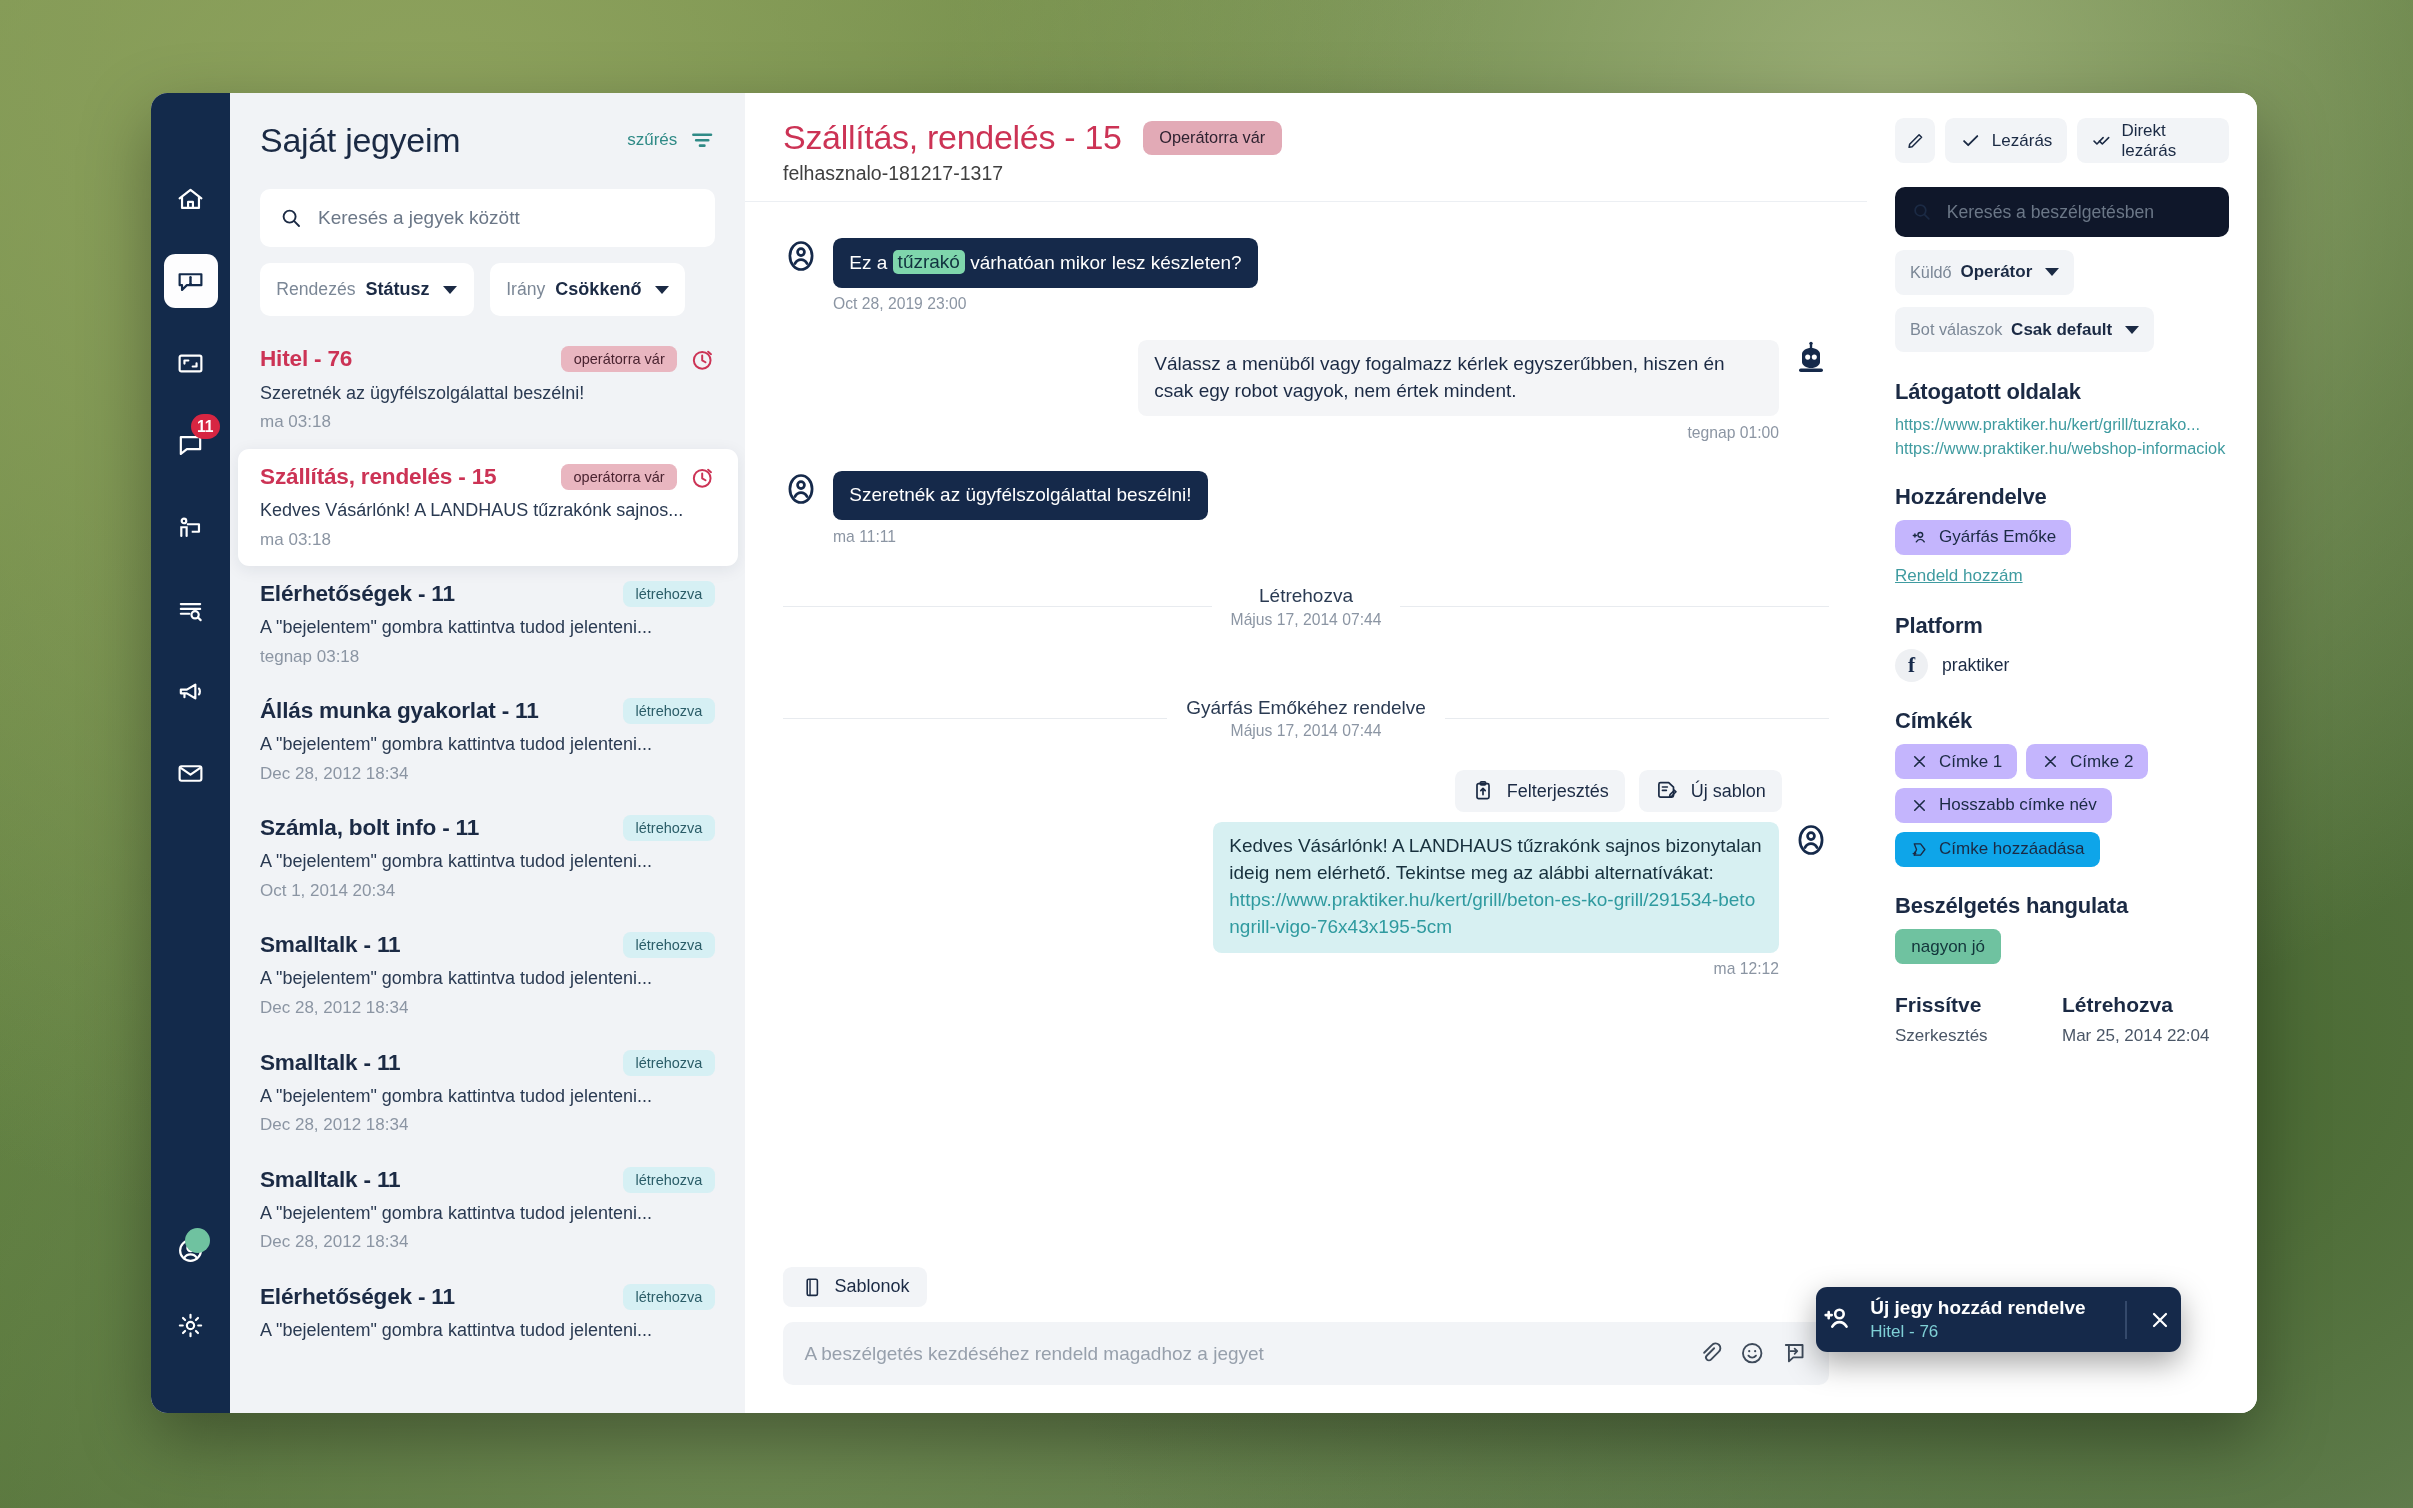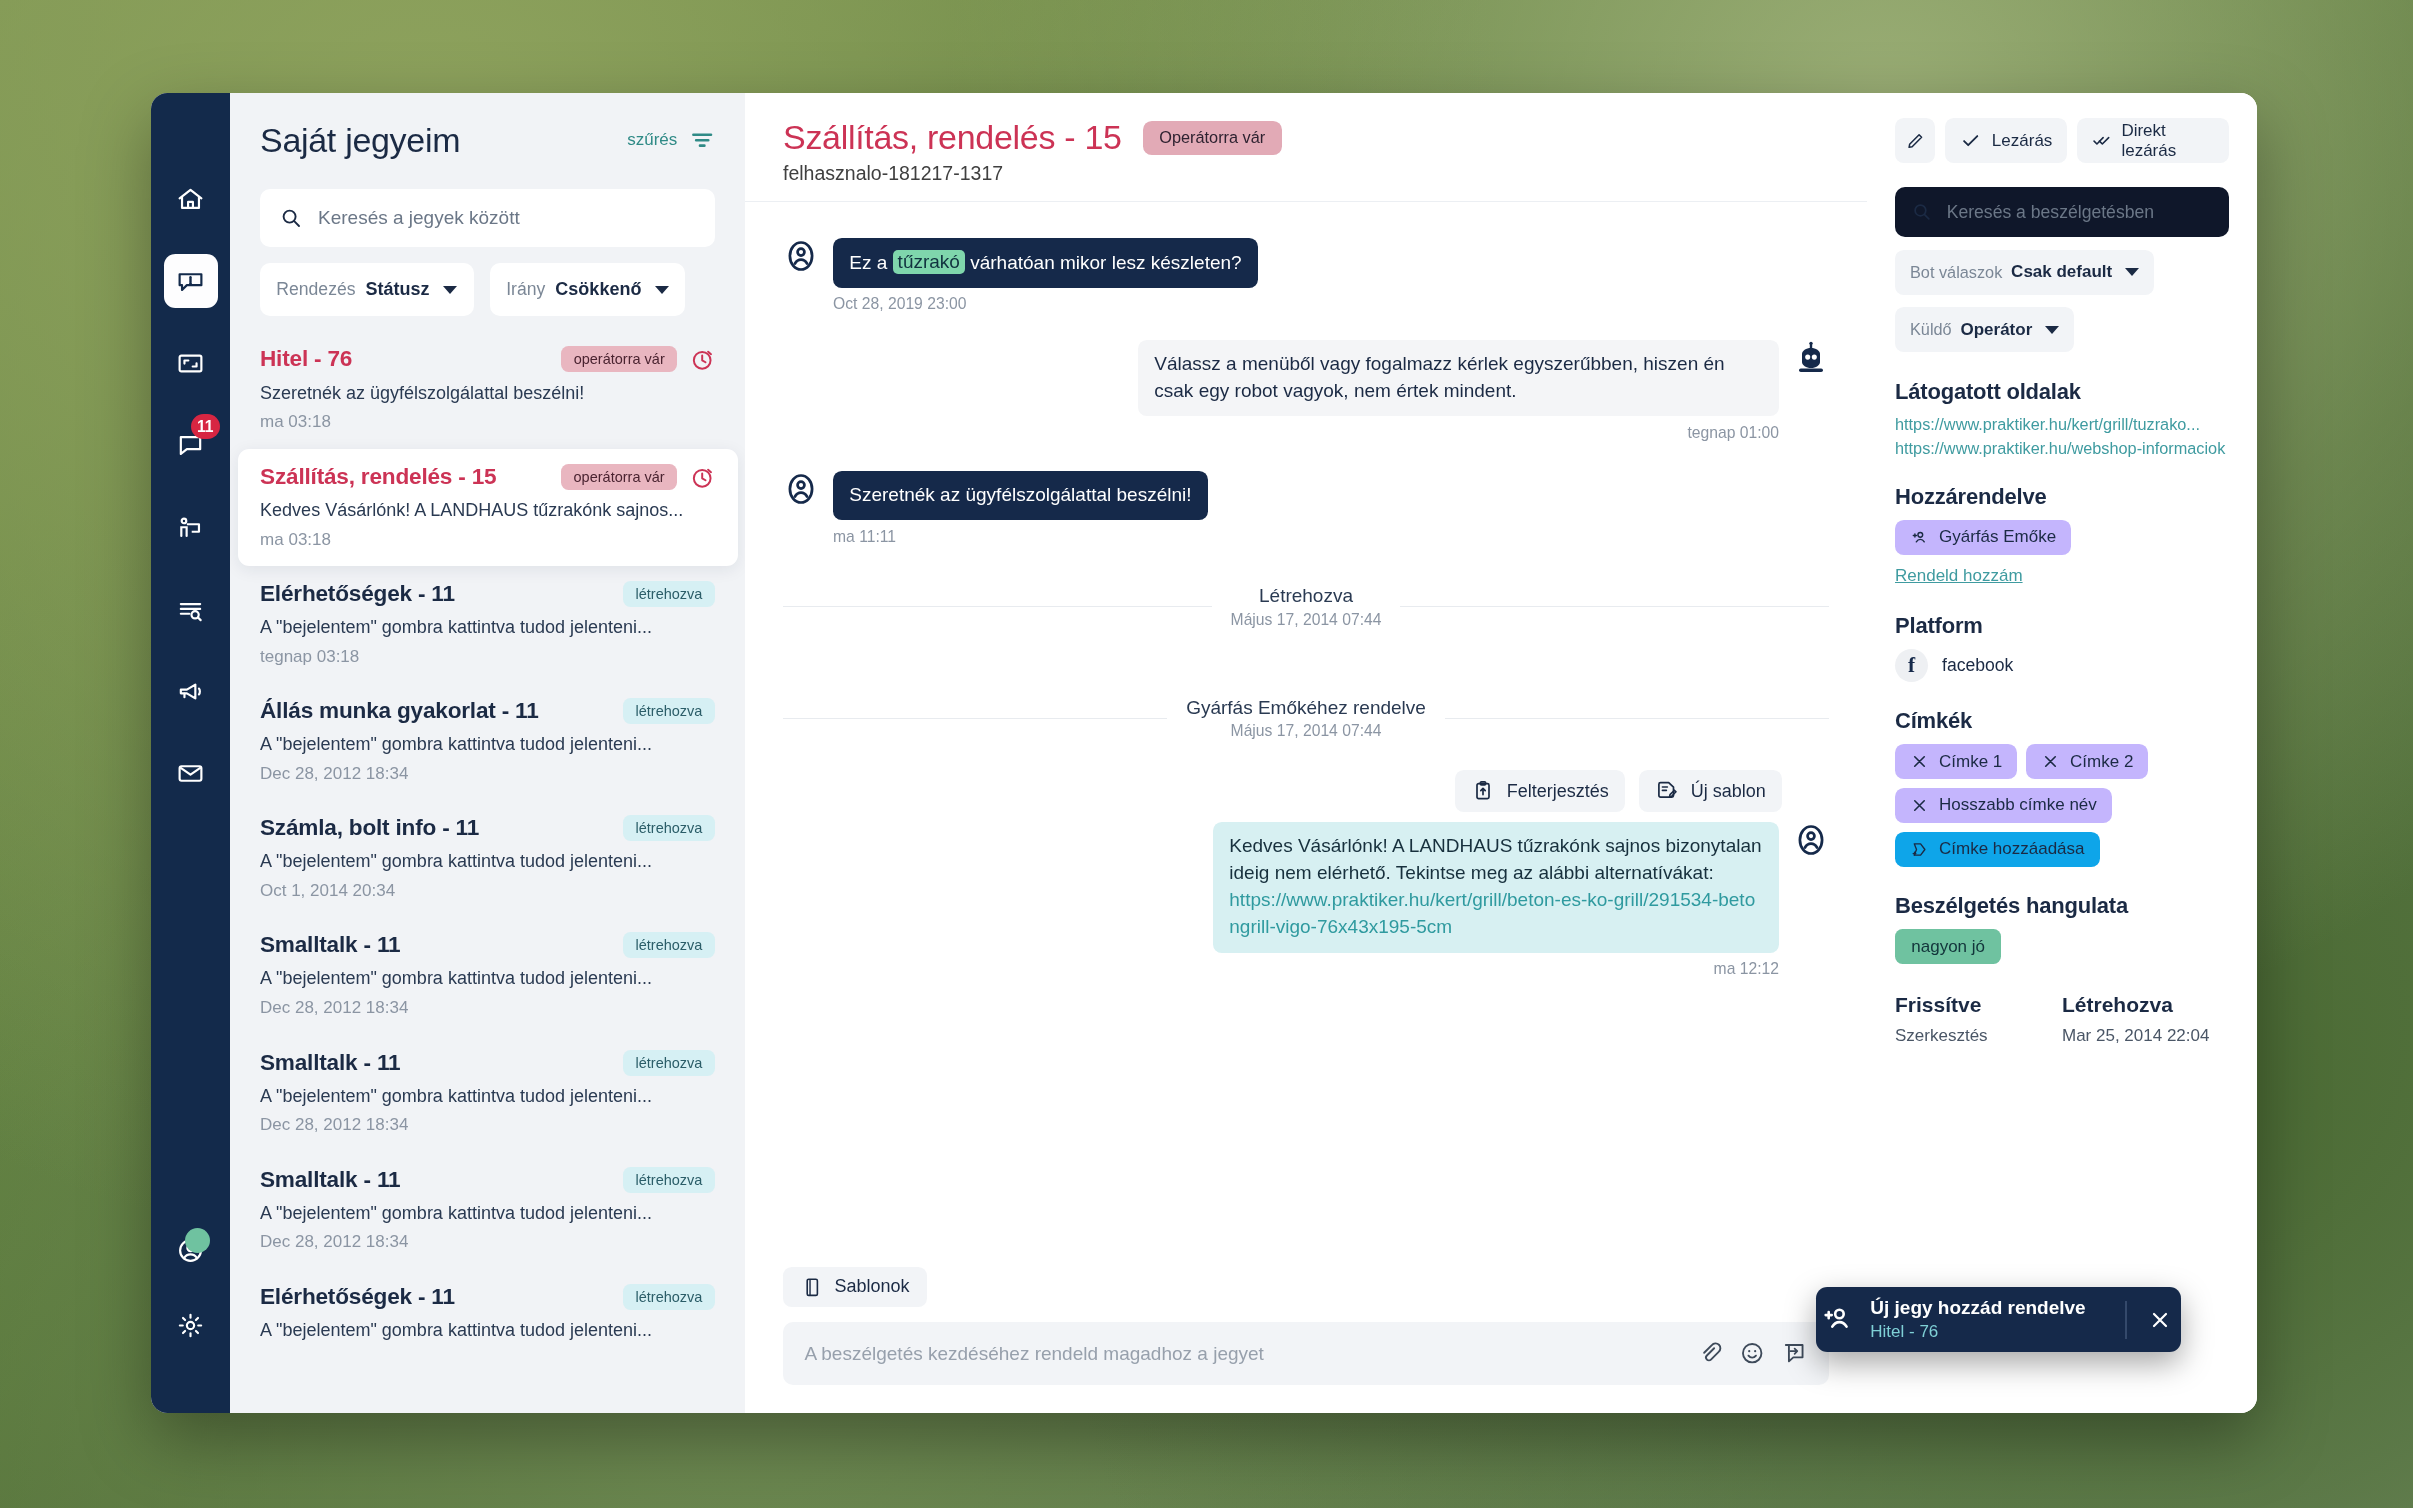--- a/index.html
+++ b/index.html
@@ -592,52 +592,52 @@
     <div class="det-search">
       <svg viewBox="0 0 24 24" fill="none">
         <circle cx="10.6" cy="10.6" r="6" stroke="#1b2a44" stroke-width="1.9"></circle>
         <path d="M15.2 15.2L20 20" stroke="#1b2a44" stroke-width="1.9" stroke-linecap="round"></path>
       </svg>
       <span class="ph">Keresés a beszélgetésben</span>
     </div>
 
     <div>
       <div class="det-pill">
+        <span class="k">Küldő</span>
+        <span class="v">Operátor</span>
+        <span class="caret"></span>
+      </div>
+    </div>
+    <div>
+      <div class="det-pill">
         <span class="k">Bot válaszok</span>
         <span class="v">Csak default</span>
         <span class="caret"></span>
       </div>
     </div>
-    <div>
-      <div class="det-pill">
-        <span class="k">Küldő</span>
-        <span class="v">Operátor</span>
-        <span class="caret"></span>
-      </div>
-    </div>
 
     <div class="sec-title">Látogatott oldalak</div>
     <a class="link" href="#">https://www.praktiker.hu/kert/grill/tuzrako...</a>
     <a class="link" href="#">https://www.praktiker.hu/webshop-informaciok</a>
 
     <div class="sec-title">Hozzárendelve</div>
     <div class="chip">
       <svg viewBox="0 0 24 24" fill="none">
         <circle cx="13" cy="8.6" r="3" stroke="#1b2a44" stroke-width="1.8"></circle>
         <path d="M8 17.4c1.2-2 3-3 5-3s3.8 1 5 3" stroke="#1b2a44" stroke-width="1.8" stroke-linecap="round"></path>
         <path d="M4.2 9.4h4M6.2 7.4v4" stroke="#1b2a44" stroke-width="1.8" stroke-linecap="round"></path>
       </svg>
       <span class="lbl">Gyárfás Emőke</span>
     </div>
     <a class="assign-link" href="#">Rendeld hozzám</a>
 
     <div class="sec-title">Platform</div>
     <div class="platform-row">
       <span class="fb">f</span>
-      <span class="lbl">facebook</span>
+      <span class="lbl">praktiker</span>
     </div>
 
     <div class="sec-title">Címkék</div>
     <div class="chips-wrap">
       <div class="chip">
         <svg viewBox="0 0 24 24" fill="none">
             <path d="M6 6l12 12M18 6L6 18" stroke="#1b2a44" stroke-width="2" stroke-linecap="round"></path>
           </svg>
         <span class="lbl">Címke 1</span>
       </div>

